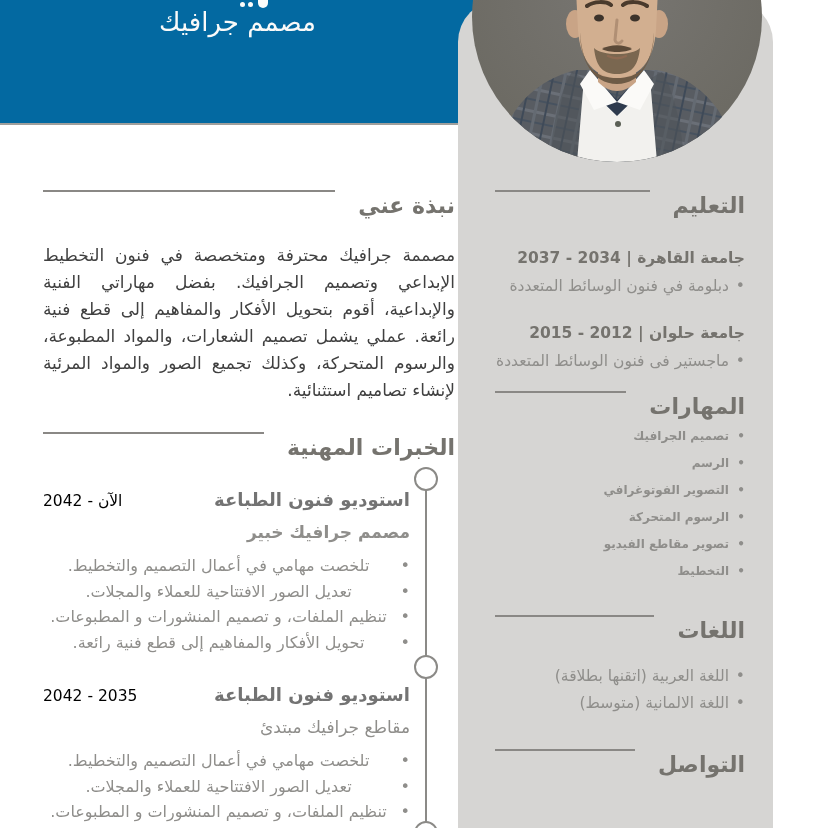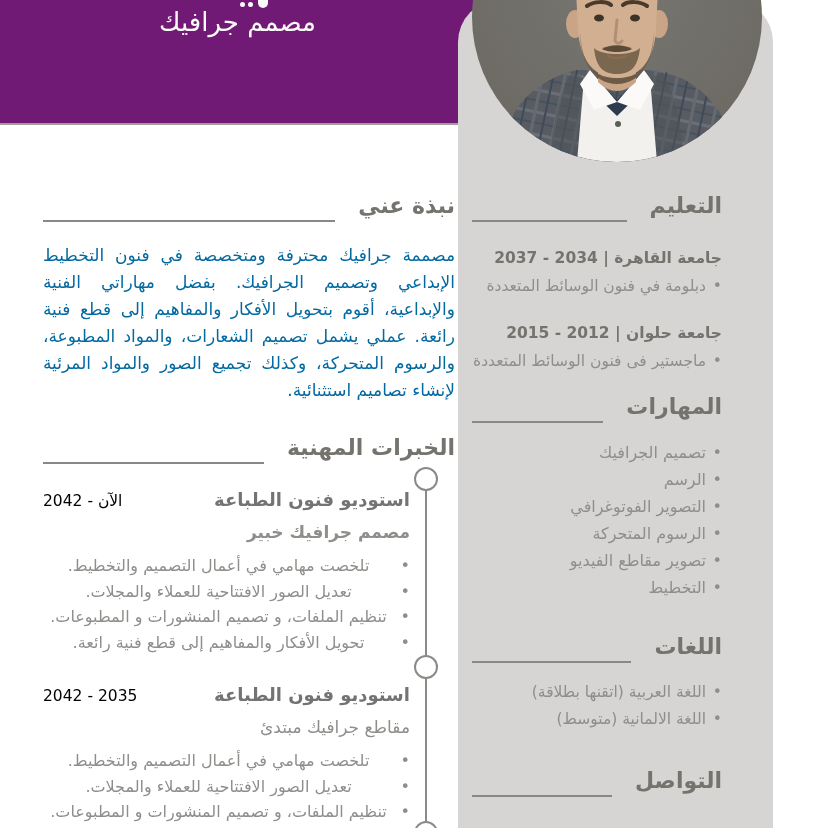--- a/index.html
+++ b/index.html
@@ -3,47 +3,47 @@
 <meta charset="utf-8">
 <style>
   html,body{margin:0;padding:0;background:#ffffff;}
   .page{
     position:relative;width:826px;height:828px;overflow:hidden;background:#ffffff;
     font-family:"DejaVu Sans","Liberation Sans",sans-serif;
   }
   
   .header-band{
     position:absolute;left:0;top:0;width:678px;height:123px;
-    background:#701a75;border-bottom:2px solid #a09f9c;
+    background:#0369a1;border-bottom:2px solid #a09f9c;
   }
   .name-dot{position:absolute;background:#fbfbfa;border-radius:50%;}
   .header-title{
     position:absolute;left:130px;top:7px;width:215px;text-align:center;
     color:#fafaf9;font-size:26px;direction:rtl;
   }
   
   .sidebar{
     position:absolute;left:458px;top:0;width:315px;height:828px;
     background:#d6d5d3;border-radius:42px 42px 0 0;
   }
   .photo-circle{
     position:absolute;left:472px;top:-128px;width:290px;height:290px;
     border-radius:50%;overflow:hidden;
   }
   
   .col{position:absolute;top:190px;direction:rtl;color:#8f8e8b;}
   .main-col{left:43px;width:412px;}
-  .side-col{left:472px;width:250px;}
-  .section-head{display:flex;align-items:flex-end;gap:23px;}
+  .side-col{left:495px;width:250px;}
+  .section-head{display:flex;align-items:flex-start;gap:23px;}
   .section-head h2{
     margin:0;font-size:22px;font-weight:bold;color:#75736e;line-height:32px;white-space:nowrap;
   }
   .rule{flex:1;border-top:2px solid #8a8885;height:0;}
   .about-text{
-    margin:20px 0 0 0;font-size:17px;line-height:27px;text-align:justify;color:#0369a1;
+    margin:20px 0 0 0;font-size:17px;line-height:27px;text-align:justify;color:#404040;
   }
   .blist{list-style:none;margin:0;padding:0;}
   .blist li{position:relative;padding-right:16px;}
   .blist li::before{content:"\2022";position:absolute;right:0;top:0;color:#8f8e8b;}
   
   .exp-head{margin-top:28px;}
   .job{padding-right:45px;}
   .job1{margin-top:24px;}
   .job2{margin-top:28px;}
   .job-row{display:flex;justify-content:space-between;align-items:baseline;}
@@ -57,21 +57,21 @@
   .tl-dot{
     position:absolute;left:414px;width:20px;height:20px;border-radius:50%;
     background:#ffffff;border:2px solid #8b8a87;
   }
   
   .edu-entry1{margin-top:26px;}
   .edu-entry2{margin-top:25px;}
   .edu-school{font-size:15.5px;font-weight:bold;color:#75736e;line-height:21px;}
   .edu-entry .blist{margin-top:6px;font-size:15.5px;line-height:23px;}
   .skills-head{margin-top:18px;}
-  .skills-list{margin-top:16px;font-size:16px;line-height:27px;}
+  .skills-list{font-size:12px;line-height:27px;font-weight:bold;}
   .lang-head{margin-top:30px;}
   .lang-list{margin-top:16px;font-size:15.5px;line-height:27px;}
   .contact-head{margin-top:32px;}
 </style>
 </head>
 <body>
 
 <div class="page">
 
   <div class="header-band">

